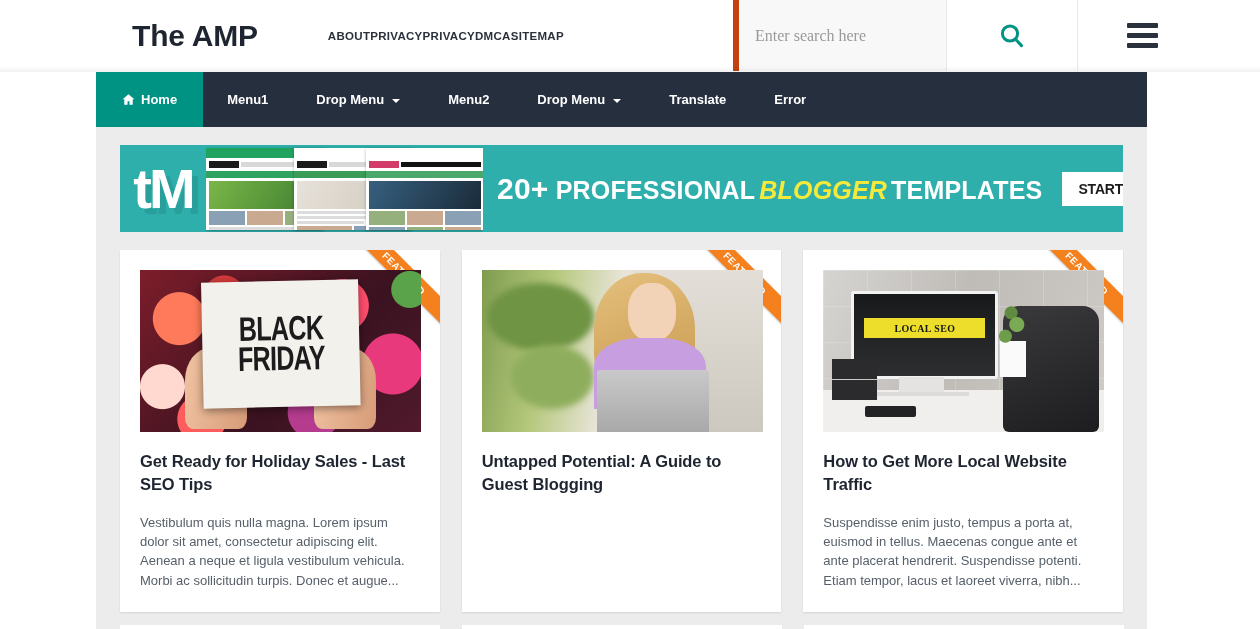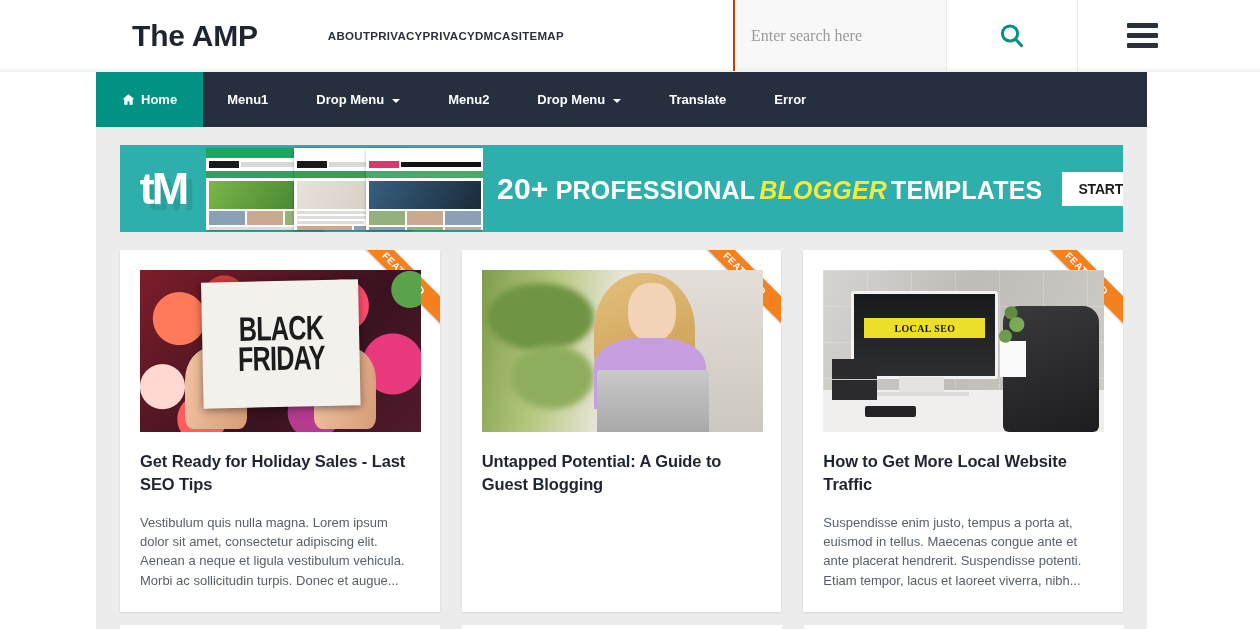--- a/index.html
+++ b/index.html
@@ -39,21 +39,21 @@
   }
   .header-spacer { flex: 1 1 auto; }
 
   .search-wrap {
     position: absolute; left: 733px; top: 0; width: 527px; height: 71px;
     display: flex; align-items: stretch;
   }
   .search-field {
     width: 214px; height: 71px;
     background: #f8f8f8;
-    border-left: 2px solid #c2410c;
+    border-left: 6px solid #c2410c;
     border-right: 1px solid #e9e9e9;
     display: flex; align-items: center;
     padding-left: 16px;
   }
   .search-input {
     border: 0; outline: 0; background: transparent;
     font-family: "Liberation Serif", serif;
     font-size: 16px; color: #8d8d8d; width: 190px;
   }
   .search-input::placeholder { color: #9a9a9a; font-style: normal; }
@@ -111,21 +111,21 @@
     position: relative; width: 1003px; height: 87px;
     background: #2eafac; overflow: hidden;
     display: flex; align-items: center;
   }
   .banner-logo {
     position: relative; width: 86px; height: 87px;
     flex: 0 0 auto; display:flex; align-items:center; justify-content:center;
   }
   .tm-logo {
     font-family: "Liberation Sans", sans-serif;
-    font-size: 45px; font-weight: bold; color: #ffffff;
+    font-size: 56px; font-weight: bold; color: #ffffff;
     line-height: 1; letter-spacing: -3px;
     text-shadow: 6px 6px 0 rgba(0,0,0,0.09);
   }
   .banner-shots {
     position: relative; width: 277px; height: 87px; flex: 0 0 auto;
     overflow: hidden;
   }
   .shot {
     position: absolute; top: 3px; width: 118px; height: 82px;
     background: #ffffff; overflow: hidden;

